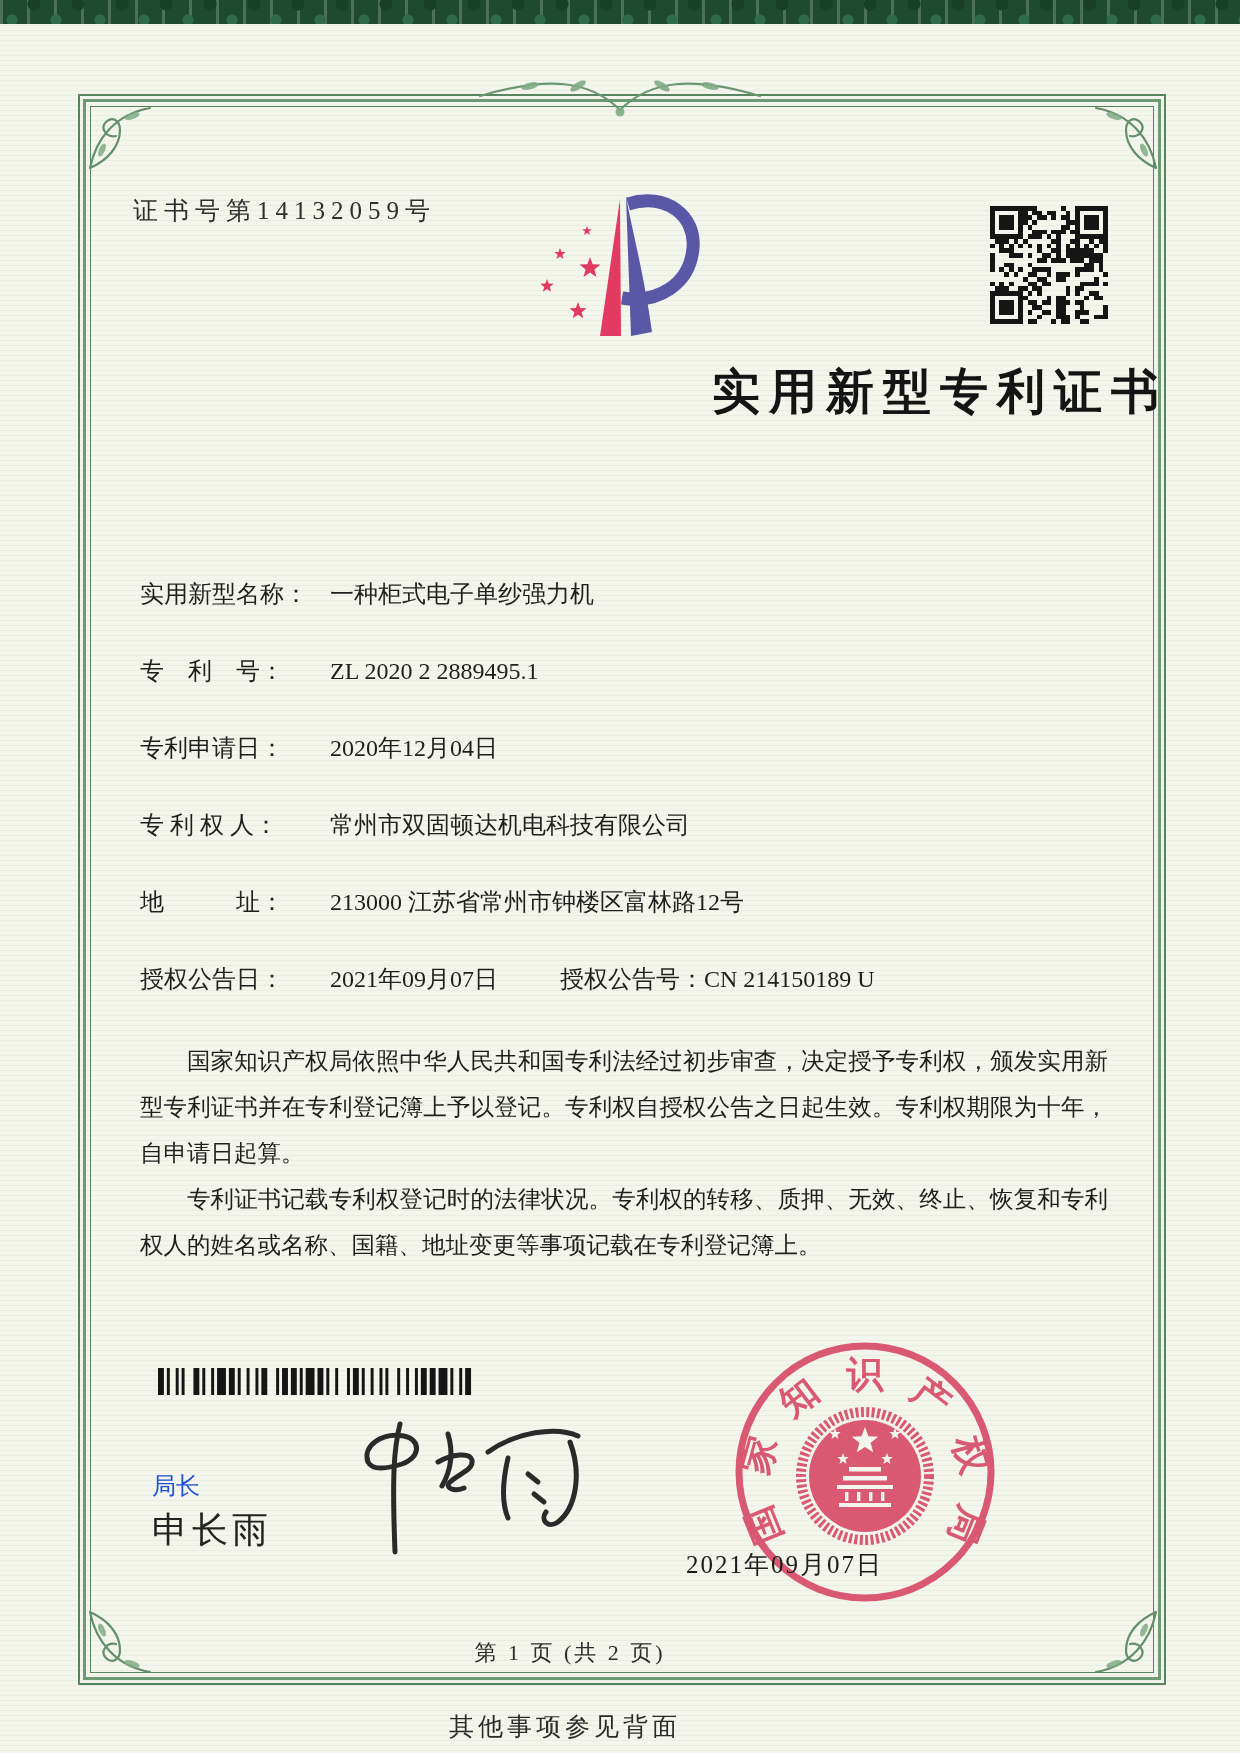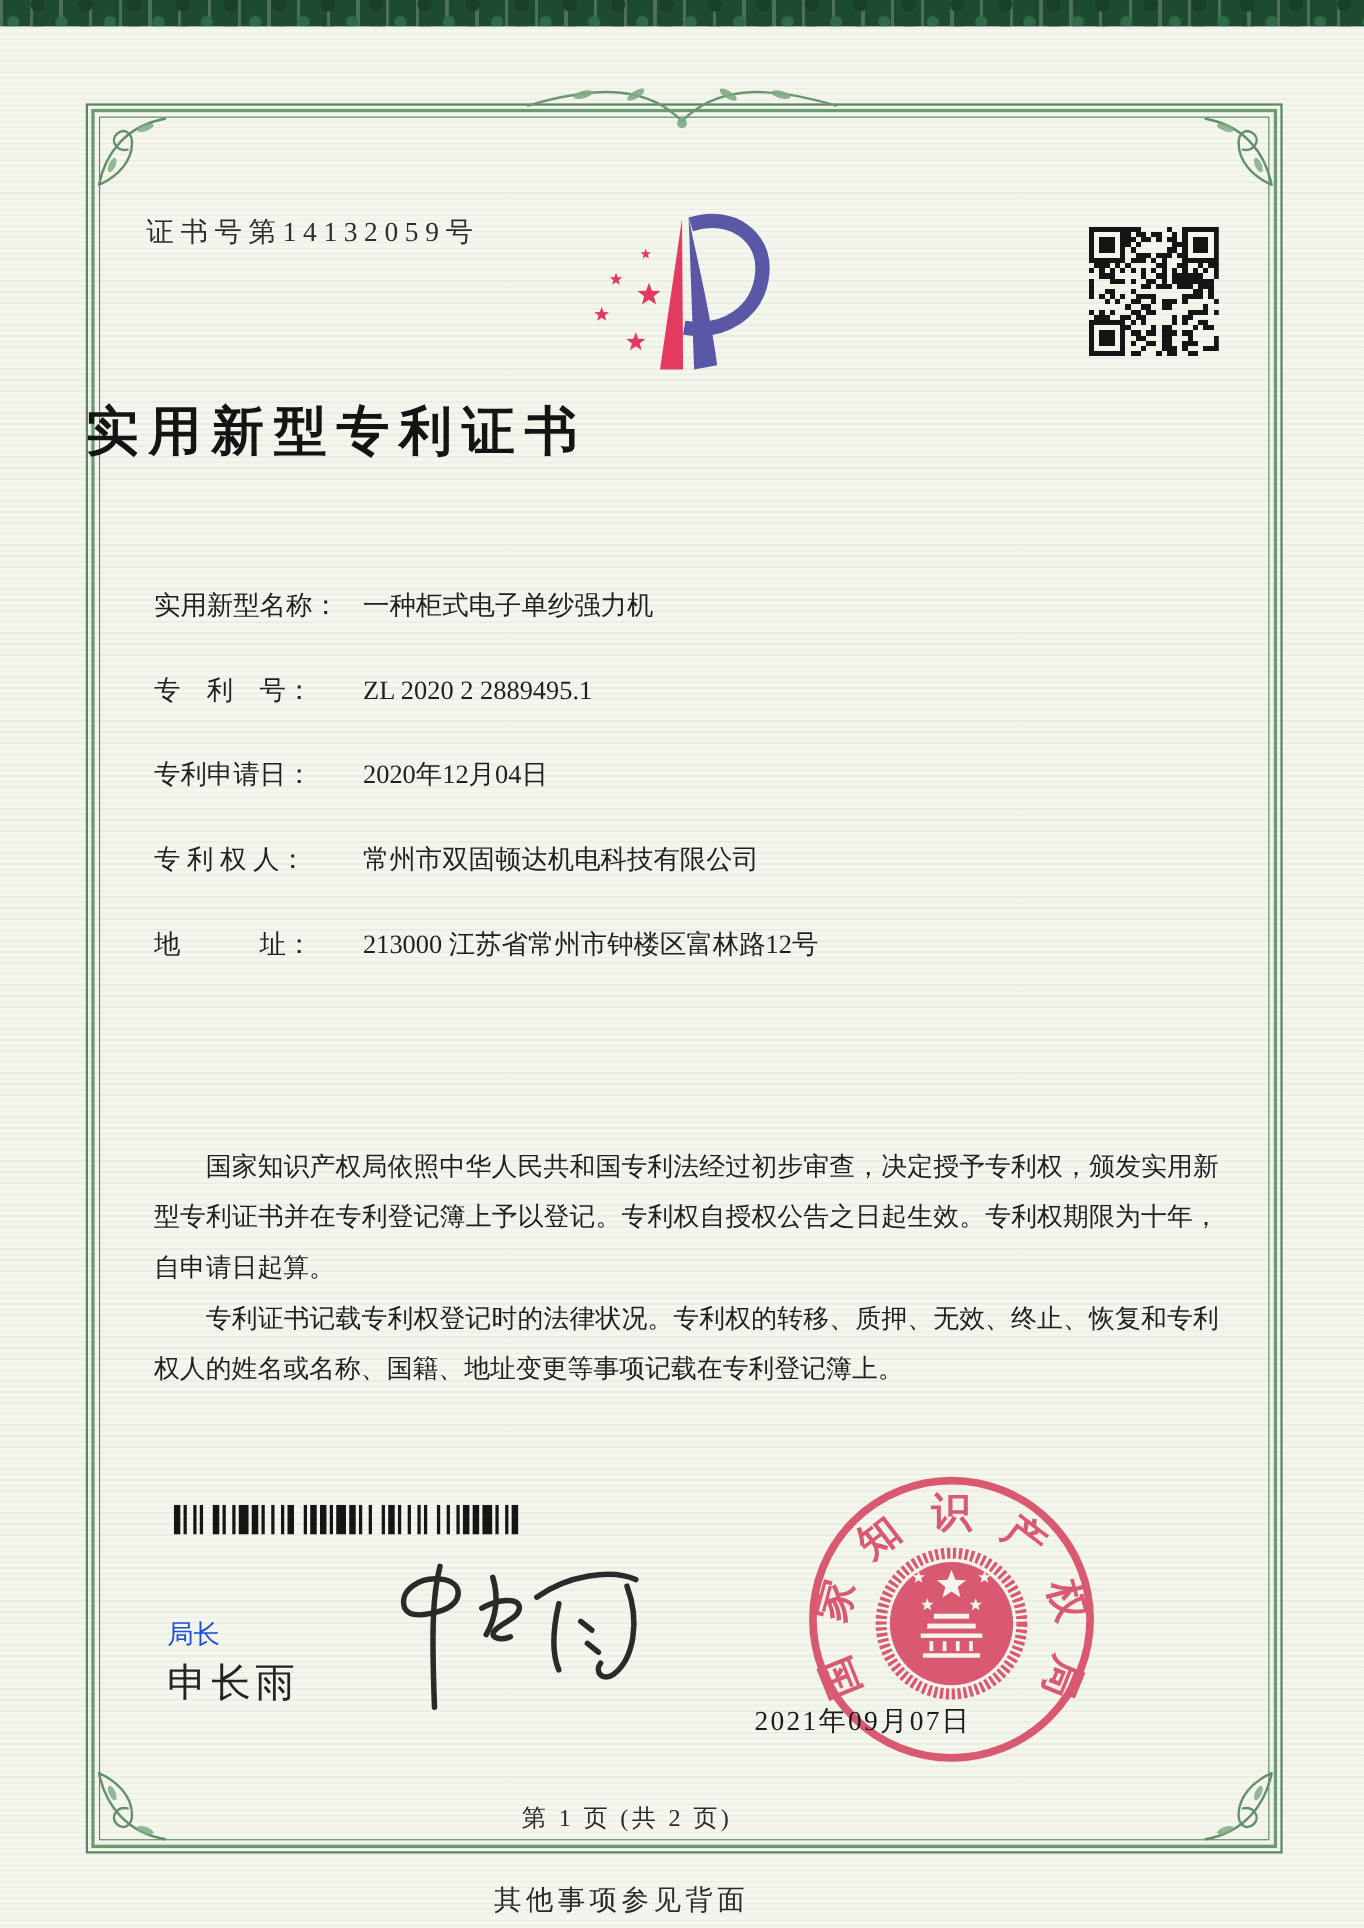--- a/index.html
+++ b/index.html
@@ -46,26 +46,26 @@
   .garland ellipse,.garland circle{fill:#7fab84;opacity:.9;}
 
   .cert-no{
     left:133px;top:194px;font-size:25px;letter-spacing:6px;color:#2e2e2e;z-index:4;
   }
 
   .logo{left:500px;top:190px;width:200px;height:150px;z-index:4;}
   .qr{left:990px;top:206px;width:118px;height:118px;z-index:4;}
 
   .title{
-    left:78px;top:360px;width:1090px;text-align:left;z-index:4;
+    left:78px;top:360px;width:1090px;text-align:right;z-index:4;
     font-size:48px;font-weight:bold;letter-spacing:9px;color:#141414;
   }
 
   .fields{left:140px;top:536px;width:970px;z-index:4;}
-  .field{font-size:24px;line-height:31px;margin-bottom:46px;white-space:nowrap;color:#1f1f1f;}
+  .field{font-size:24px;line-height:31px;margin-bottom:46px;white-space:nowrap;color:#1f1f1f;margin-top:43px;}
   .field-label{display:inline-block;min-width:190px;}
   .grant-pair-1{display:inline-block;width:420px;}
 
   .paragraphs{left:140px;top:1038px;width:968px;z-index:4;}
   .para{font-size:23.5px;line-height:46px;text-indent:2em;text-align:justify;color:#1f1f1f;}
 
   .barcode{left:158px;top:1368px;width:316px;height:27px;z-index:4;}
 
   .issuer-title{left:152px;top:1470px;font-size:24px;z-index:4;
     font-family:"Liberation Sans","DejaVu Sans",sans-serif;color:#1d4ed8;}
@@ -370,20 +370,23 @@
   </div>
   <div class="field">
     <span class="field-label">专利申请日：</span><span>2020年12月04日</span>
   </div>
   <div class="field">
     <span class="field-label">专 利 权 人：</span><span>常州市双固顿达机电科技有限公司</span>
   </div>
   <div class="field">
     <span class="field-label">地　　　址：</span><span>213000 江苏省常州市钟楼区富林路12号</span>
   </div>
+  <div class="field">
+    <span class="grant-pair-1"><span class="field-label">授权公告日：</span><span>2021年09月07日</span></span><span>授权公告号：</span><span>CN 214150189 U</span>
+  </div>
 </div>
 
 <div class="abs paragraphs">
   <div class="para">国家知识产权局依照中华人民共和国专利法经过初步审查，决定授予专利权，颁发实用新型专利证书并在专利登记簿上予以登记。专利权自授权公告之日起生效。专利权期限为十年，自申请日起算。</div>
   <div class="para">专利证书记载专利权登记时的法律状况。专利权的转移、质押、无效、终止、恢复和专利权人的姓名或名称、国籍、地址变更等事项记载在专利登记簿上。</div>
 </div>
 
 <svg class="abs barcode" id="barcode-svg" preserveAspectRatio="none" viewBox="0 0 107 27">
     <rect x="0" y="0" width="2" height="27" fill="#151515"></rect>
     <rect x="3" y="0" width="1" height="27" fill="#151515"></rect>

